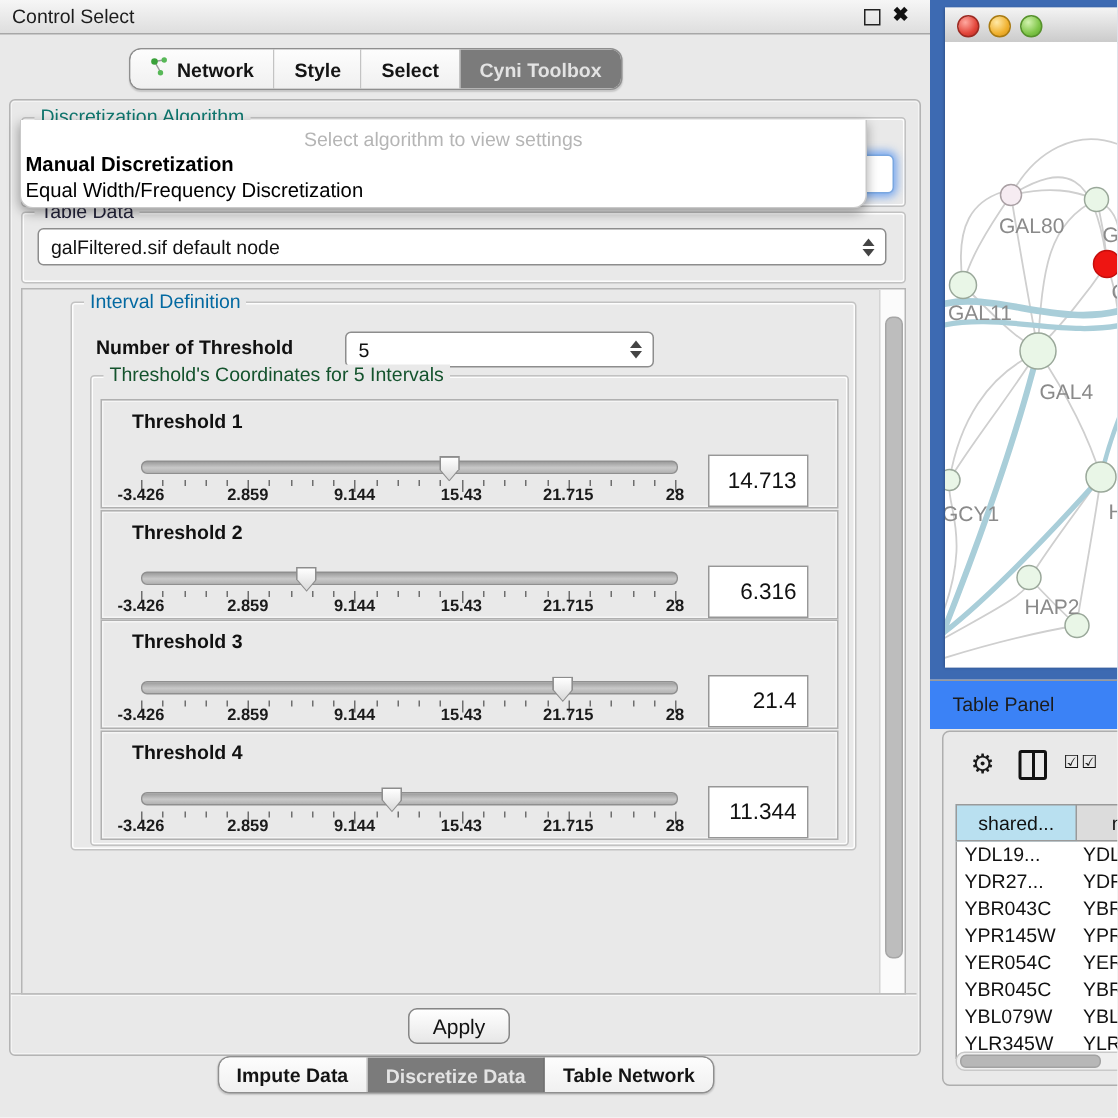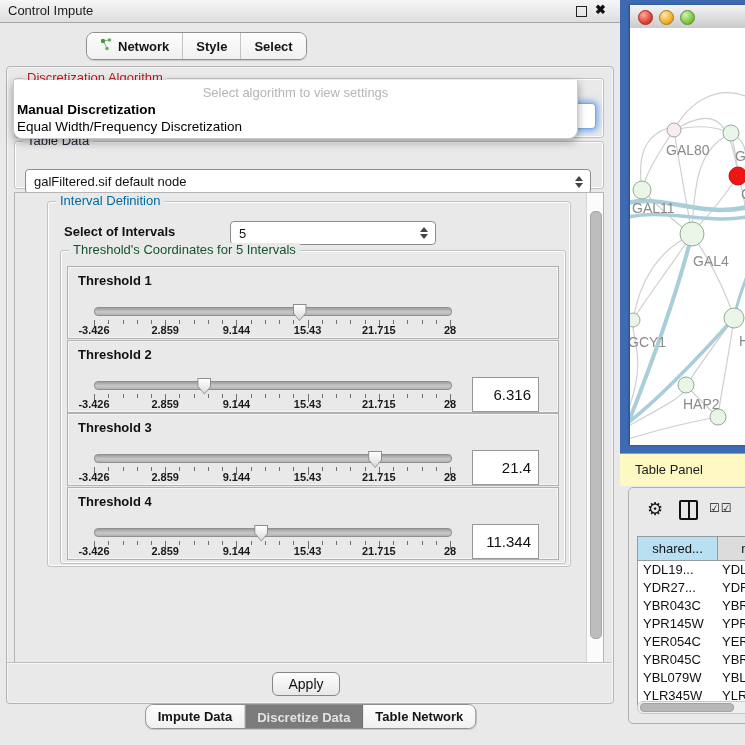--- a/index.html
+++ b/index.html
@@ -26,21 +26,21 @@
 
   
   .outerpanel{left:6px;top:66px;width:606px;height:636px;border:1px solid #b4b4b4;
     border-radius:4px;background:#e9e9e9;box-shadow:inset 0 0 0 1px #f4f4f4;}
   .group{position:absolute;border:1px solid #c2c2c2;border-radius:3px;
     box-shadow:inset 0 0 0 1px #fdfdfd;}
   .group>.legend{position:absolute;top:-8px;left:8px;background:#e9e9e9;padding:0 4px;
     font-size:13px;line-height:14px;}
   .lg-green{color:#0369a1;}
   .lg-blue{color:#14532d;}
-  .lg-gray{color:#b91c1c;}
+  .lg-gray{color:#0f766e;}
   .lg-dark{color:#23233a;}
 
   .combo{position:absolute;background:#fff;border:1px solid #8d8d8d;border-radius:4px;
     font-size:13px;color:#111;display:flex;align-items:center;padding:0 20px 0 8px;}
   .spin{position:absolute;right:6px;top:50%;transform:translateY(-50%);width:9px;height:12px;}
   .spin:before,.spin:after{content:"";position:absolute;left:0;border-left:4.5px solid transparent;
     border-right:4.5px solid transparent;}
   .spin:before{top:0;border-bottom:5px solid #444;}
   .spin:after{bottom:0;border-top:5px solid #444;}
 
@@ -57,21 +57,21 @@
   .scrollarea{left:14px;top:192px;width:588px;height:469px;border:1px solid #b5b5b5;
     background:#e9e9e9;overflow:hidden;}
   .vsb{position:absolute;right:0;top:0;width:16px;height:100%;background:#fbfbfb;
     border-left:1px solid #d4d4d4;}
   .vsb .thumb{position:absolute;left:3px;width:10px;border-radius:5px;background:#bdbdbd;
     border:1px solid #a6a6a6;}
 
   
   .throw{position:absolute;border:1px solid #b0b0b0;background:#e9e9e9;
     box-shadow:inset 0 0 0 1px #f5f5f5;}
-  .throw .lbl{position:absolute;left:10px;top:6px;font-size:13px;font-weight:bold;color:#111;}
+  .throw .lbl{position:absolute;left:20px;top:6px;font-size:13px;font-weight:bold;color:#111;}
   .track{position:absolute;height:7px;border-radius:4px;
     background:linear-gradient(#9d9d9d,#c9c9c9 55%,#b3b3b3);border:1px solid #8f8f8f;}
   .thumbo{position:absolute;width:14px;height:17px;
     clip-path:polygon(0 0,100% 0,100% 52%,50% 100%,0 52%);background:#8d8d8d;z-index:3;}
   .thumbi{position:absolute;left:1px;top:1px;width:12px;height:15px;
     clip-path:polygon(0 0,100% 0,100% 52%,50% 100%,0 52%);
     background:linear-gradient(#ffffff,#d9d9d9);}
   .tick{position:absolute;width:1px;background:#6e6e6e;}
   .ticklbl{position:absolute;transform:translateX(-50%);font-size:11px;font-weight:600;color:#1a1a1a;}
   .valbox{position:absolute;background:#fff;border:1px solid #979797;
@@ -97,21 +97,21 @@
     overflow:hidden;box-shadow:-1px 0 2px rgba(0,0,0,.3);}
   .mactb{position:absolute;left:0;top:0;right:0;height:23px;
     background:linear-gradient(#f4f4f4,#cbcbcb);border-bottom:1px solid #8e8e8e;}
   .tl{position:absolute;top:5px;width:13px;height:13px;border-radius:50%;}
   .tl.red{background:radial-gradient(circle at 35% 30%,#ffa9a0,#e2453a 60%,#b1271f);border:1px solid #9c2a22;}
   .tl.yel{background:radial-gradient(circle at 35% 30%,#ffe9a6,#f0b12f 60%,#d18d14);border:1px solid #a97b12;}
   .tl.grn{background:radial-gradient(circle at 35% 30%,#d2f3ae,#7fc548 60%,#59a42c);border:1px solid #56922b;}
   .canvas{position:absolute;left:0;top:23px;right:0;bottom:0;background:#fff;overflow:hidden;}
 
   
-  .tp-head{left:620px;top:453px;width:125px;height:32px;background:#fef9c3;
+  .tp-head{left:620px;top:453px;width:125px;height:32px;background:#3b82f6;
     border-top:1px solid #9a9a9a;}
   .tp-head .t{position:absolute;left:15px;top:0;line-height:32px;font-size:13px;color:#1c1c1c;}
   .tp-panel{left:628px;top:487px;width:130px;height:235px;border:1px solid #aeaeae;
     border-radius:5px;background:#e9e9e9;overflow:hidden;}
   .tp-tool{position:absolute;left:0;top:8px;width:100%;height:28px;}
   .gear{position:absolute;left:18px;top:2px;font-size:18px;color:#1a1a1a;line-height:22px;}
   .colic{position:absolute;left:50px;top:4px;width:15px;height:16px;border:2px solid #111;
     border-radius:2px;}
   .colic:before{content:"";position:absolute;left:50%;top:0;bottom:0;width:2px;background:#111;
     transform:translateX(-50%);}
@@ -133,21 +133,21 @@
     background:#b7b7b7;border:1px solid #a2a2a2;}
 
   .netlabel{font-size:14px;fill:#8a8a8a;}
 </style>
 </head>
 <body>
 
 <div id="app">
 
   <div class="abs titlebar">
-    <span class="t">Control Impute</span>
+    <span class="t">Control Select</span>
     <span class="float-ic"></span>
     <span class="close-ic">✖</span>
   </div>
 
   <div class="abs tabgroup" style="left:86px;top:32px;height:26px;" id="topTabs">
       <div class="tab">
         <span><svg width="13" height="13" viewBox="0 0 13 13">
             <line x1="3" y1="3" x2="9" y2="2" stroke="#9a9a9a"></line>
             <line x1="3" y1="3" x2="7" y2="10" stroke="#9a9a9a"></line>
             <circle cx="3" cy="3" r="2.2" fill="#3aa13a"></circle>
@@ -155,48 +155,51 @@
             <circle cx="7" cy="10.5" r="1.8" fill="#57b857"></circle>
           </svg></span>
         <span>Network</span>
       </div>
       <div class="tab">
         <span>Style</span>
       </div>
       <div class="tab">
         <span>Select</span>
       </div>
+      <div class="tab active">
+        <span>Cyni Toolbox</span>
+      </div>
     </div>
 
   <div class="abs outerpanel"></div>
 
   <div class="abs group" style="left:14px;top:78px;width:588px;height:58px;">
     <span class="legend lg-gray">Discretization Algorithm</span>
   </div>
   <div class="abs focus-frag"></div>
 
   <div class="abs popup">
     <div class="prompt">Select algorithm to view settings</div>
     <div class="it" style="top:22px;font-weight:bold;">Manual Discretization</div>
     <div class="it" style="top:39px;">Equal Width/Frequency Discretization</div>
   </div>
 
   <div class="abs group" style="left:14px;top:141px;width:588px;height:46px;">
     <span class="legend lg-dark">Table Data</span>
-    <div class="combo" style="left:10px;top:10px;width:536px;height:23px;margin-top:17px;">
+    <div class="combo" style="left:10px;top:10px;width:536px;height:23px;">
       <span>galFiltered.sif default node</span>
       <span class="spin"></span>
     </div>
   </div>
 
   <div class="abs scrollarea">
 
     <div class="group" style="left:32px;top:8px;width:522px;height:364px;">
       <span class="legend lg-green">Interval Definition</span>
-      <span class="abs" style="left:16px;top:22px;font-size:13px;font-weight:bold;color:#111;">Select of Intervals</span>
+      <span class="abs" style="left:16px;top:22px;font-size:13px;font-weight:bold;color:#111;">Number of Threshold</span>
       <div class="combo" style="left:182px;top:19px;width:176px;height:22px;">
         <span>5</span>
         <span class="spin"></span>
       </div>
 
       <div class="group" style="left:12px;top:48px;width:504px;height:312px;">
         <span class="legend lg-blue">Threshold's Coordinates for 5 Intervals</span>
         <div id="thRows">
             <div class="throw" style="left: 6px; top: 15px; width: 490px; height: 71px;">
               <div class="lbl">Threshold 1</div>
@@ -229,20 +232,21 @@
               <div class="tick" style="left: 339.3px; top: 53px; height: 4px;"></div>
               <div class="tick" style="left: 353.5px; top: 53px; height: 4px;"></div>
               <div class="tick" style="left: 367.8px; top: 53px; height: 4px;"></div>
               <div class="tick" style="left: 382px; top: 53px; height: 8px;"></div>
               <div class="ticklbl" style="left: 26px; top: 57px;">-3.426</div>
               <div class="ticklbl" style="left: 97.2px; top: 57px;">2.859</div>
               <div class="ticklbl" style="left: 168.4px; top: 57px;">9.144</div>
               <div class="ticklbl" style="left: 239.6px; top: 57px;">15.43</div>
               <div class="ticklbl" style="left: 310.8px; top: 57px;">21.715</div>
               <div class="ticklbl" style="left: 382px; top: 57px;">28</div>
+              <div class="valbox" style="left: 404px; top: 36px; width: 58px; height: 33px;">14.713</div>
             </div>
             <div class="throw" style="left: 6px; top: 88.5px; width: 490px; height: 71px;">
               <div class="lbl">Threshold 2</div>
               <div class="track" style="left: 26px; top: 40px; width: 356px;"></div>
               <div class="thumbo" style="left: 129.4px; top: 37px;">
                 <div class="thumbi"></div>
               </div>
               <div class="tick" style="left: 26px; top: 53px; height: 8px;"></div>
               <div class="tick" style="left: 40.2px; top: 53px; height: 4px;"></div>
               <div class="tick" style="left: 54.5px; top: 53px; height: 4px;"></div>

